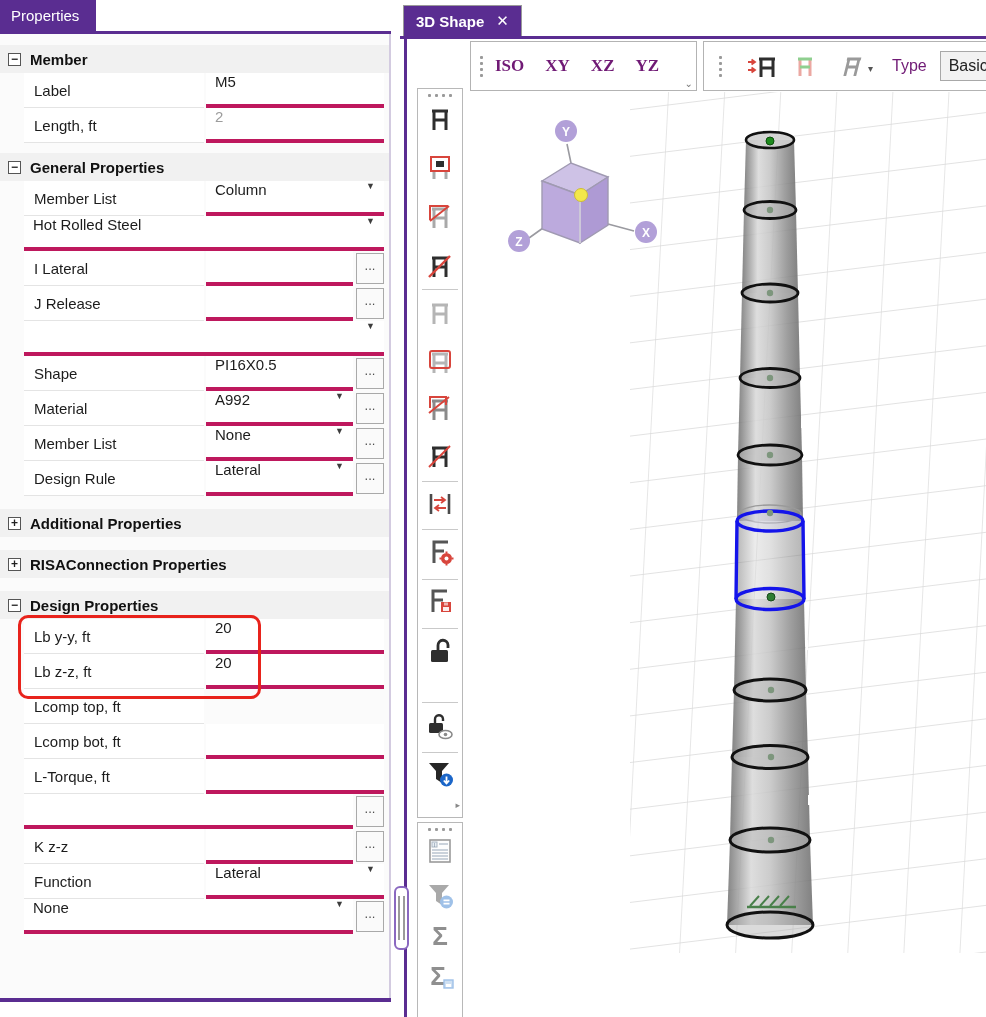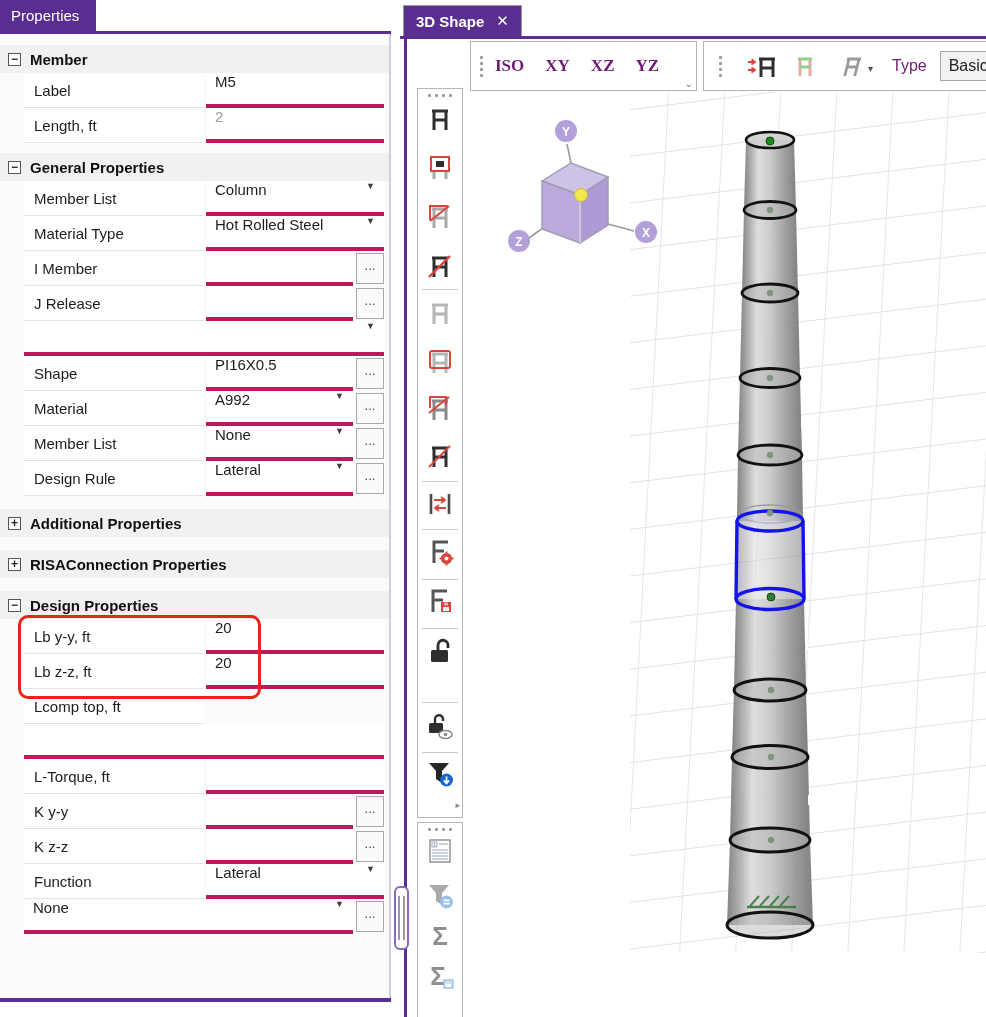--- a/index.html
+++ b/index.html
@@ -94,28 +94,27 @@
         <span>General Properties</span>
       </div>
       <div class="prow">
         <div class="plabel">Member List</div>
         <div class="pval">
             <span>Column</span>
             <span class="caret">▼</span>
           </div>
       </div>
       <div class="prow">
-        <div class="plabel">Material Type</div>
         <div class="pval">
             <span>Hot Rolled Steel</span>
             <span class="caret">▼</span>
           </div>
       </div>
       <div class="prow">
-        <div class="plabel">I Member</div>
+        <div class="plabel">I Lateral</div>
         <div class="pval">
             <span></span>
           </div>
         <button class="dots">...</button>
       </div>
       <div class="prow">
         <div class="plabel">J Release</div>
         <div class="pval">
             <span></span>
           </div>
@@ -181,32 +180,32 @@
       <div class="prow">
         <div class="plabel">Lb z-z, ft</div>
         <div class="pval">
             <span>20</span>
           </div>
       </div>
       <div class="prow">
         <div class="plabel">Lcomp top, ft</div>
       </div>
       <div class="prow">
+        <div class="plabel">Lcomp bot, ft</div>
         <div class="pval">
             <span></span>
           </div>
       </div>
       <div class="prow">
         <div class="plabel">L-Torque, ft</div>
         <div class="pval">
             <span></span>
           </div>
       </div>
       <div class="prow">
-        <div class="plabel">K y-y</div>
         <div class="pval">
             <span></span>
           </div>
         <button class="dots">...</button>
       </div>
       <div class="prow">
         <div class="plabel">K z-z</div>
         <div class="pval">
             <span></span>
           </div>

